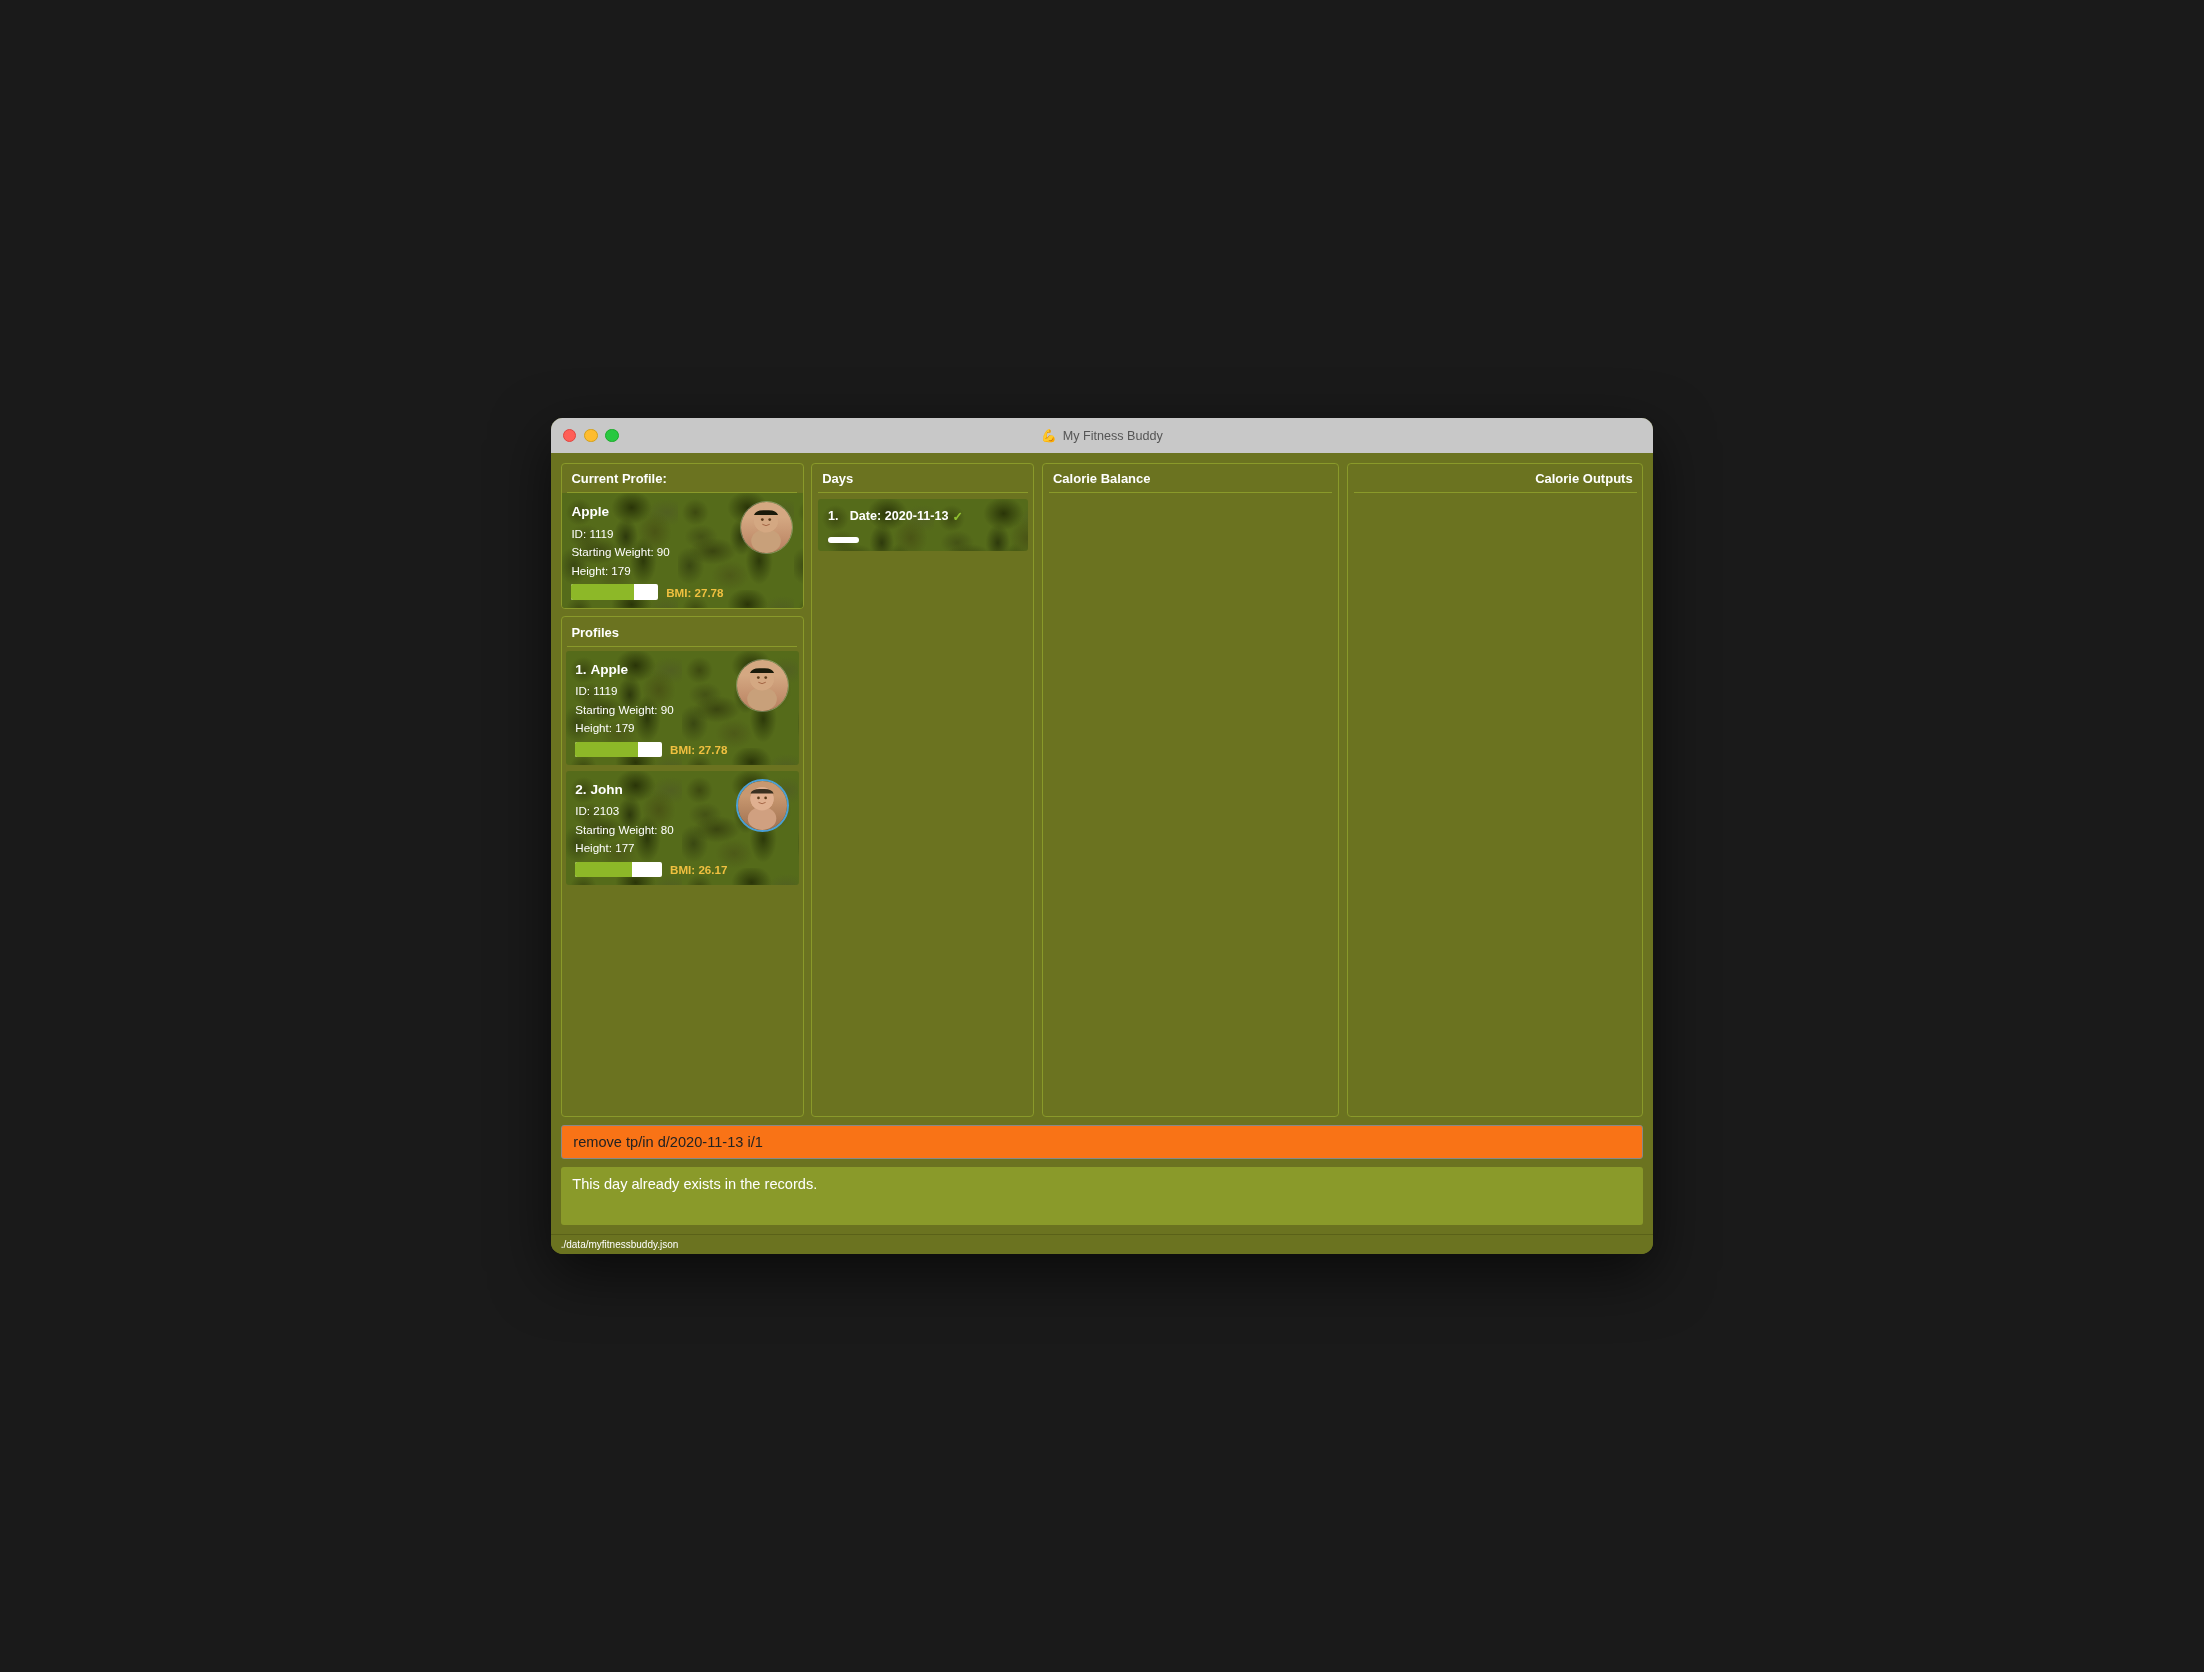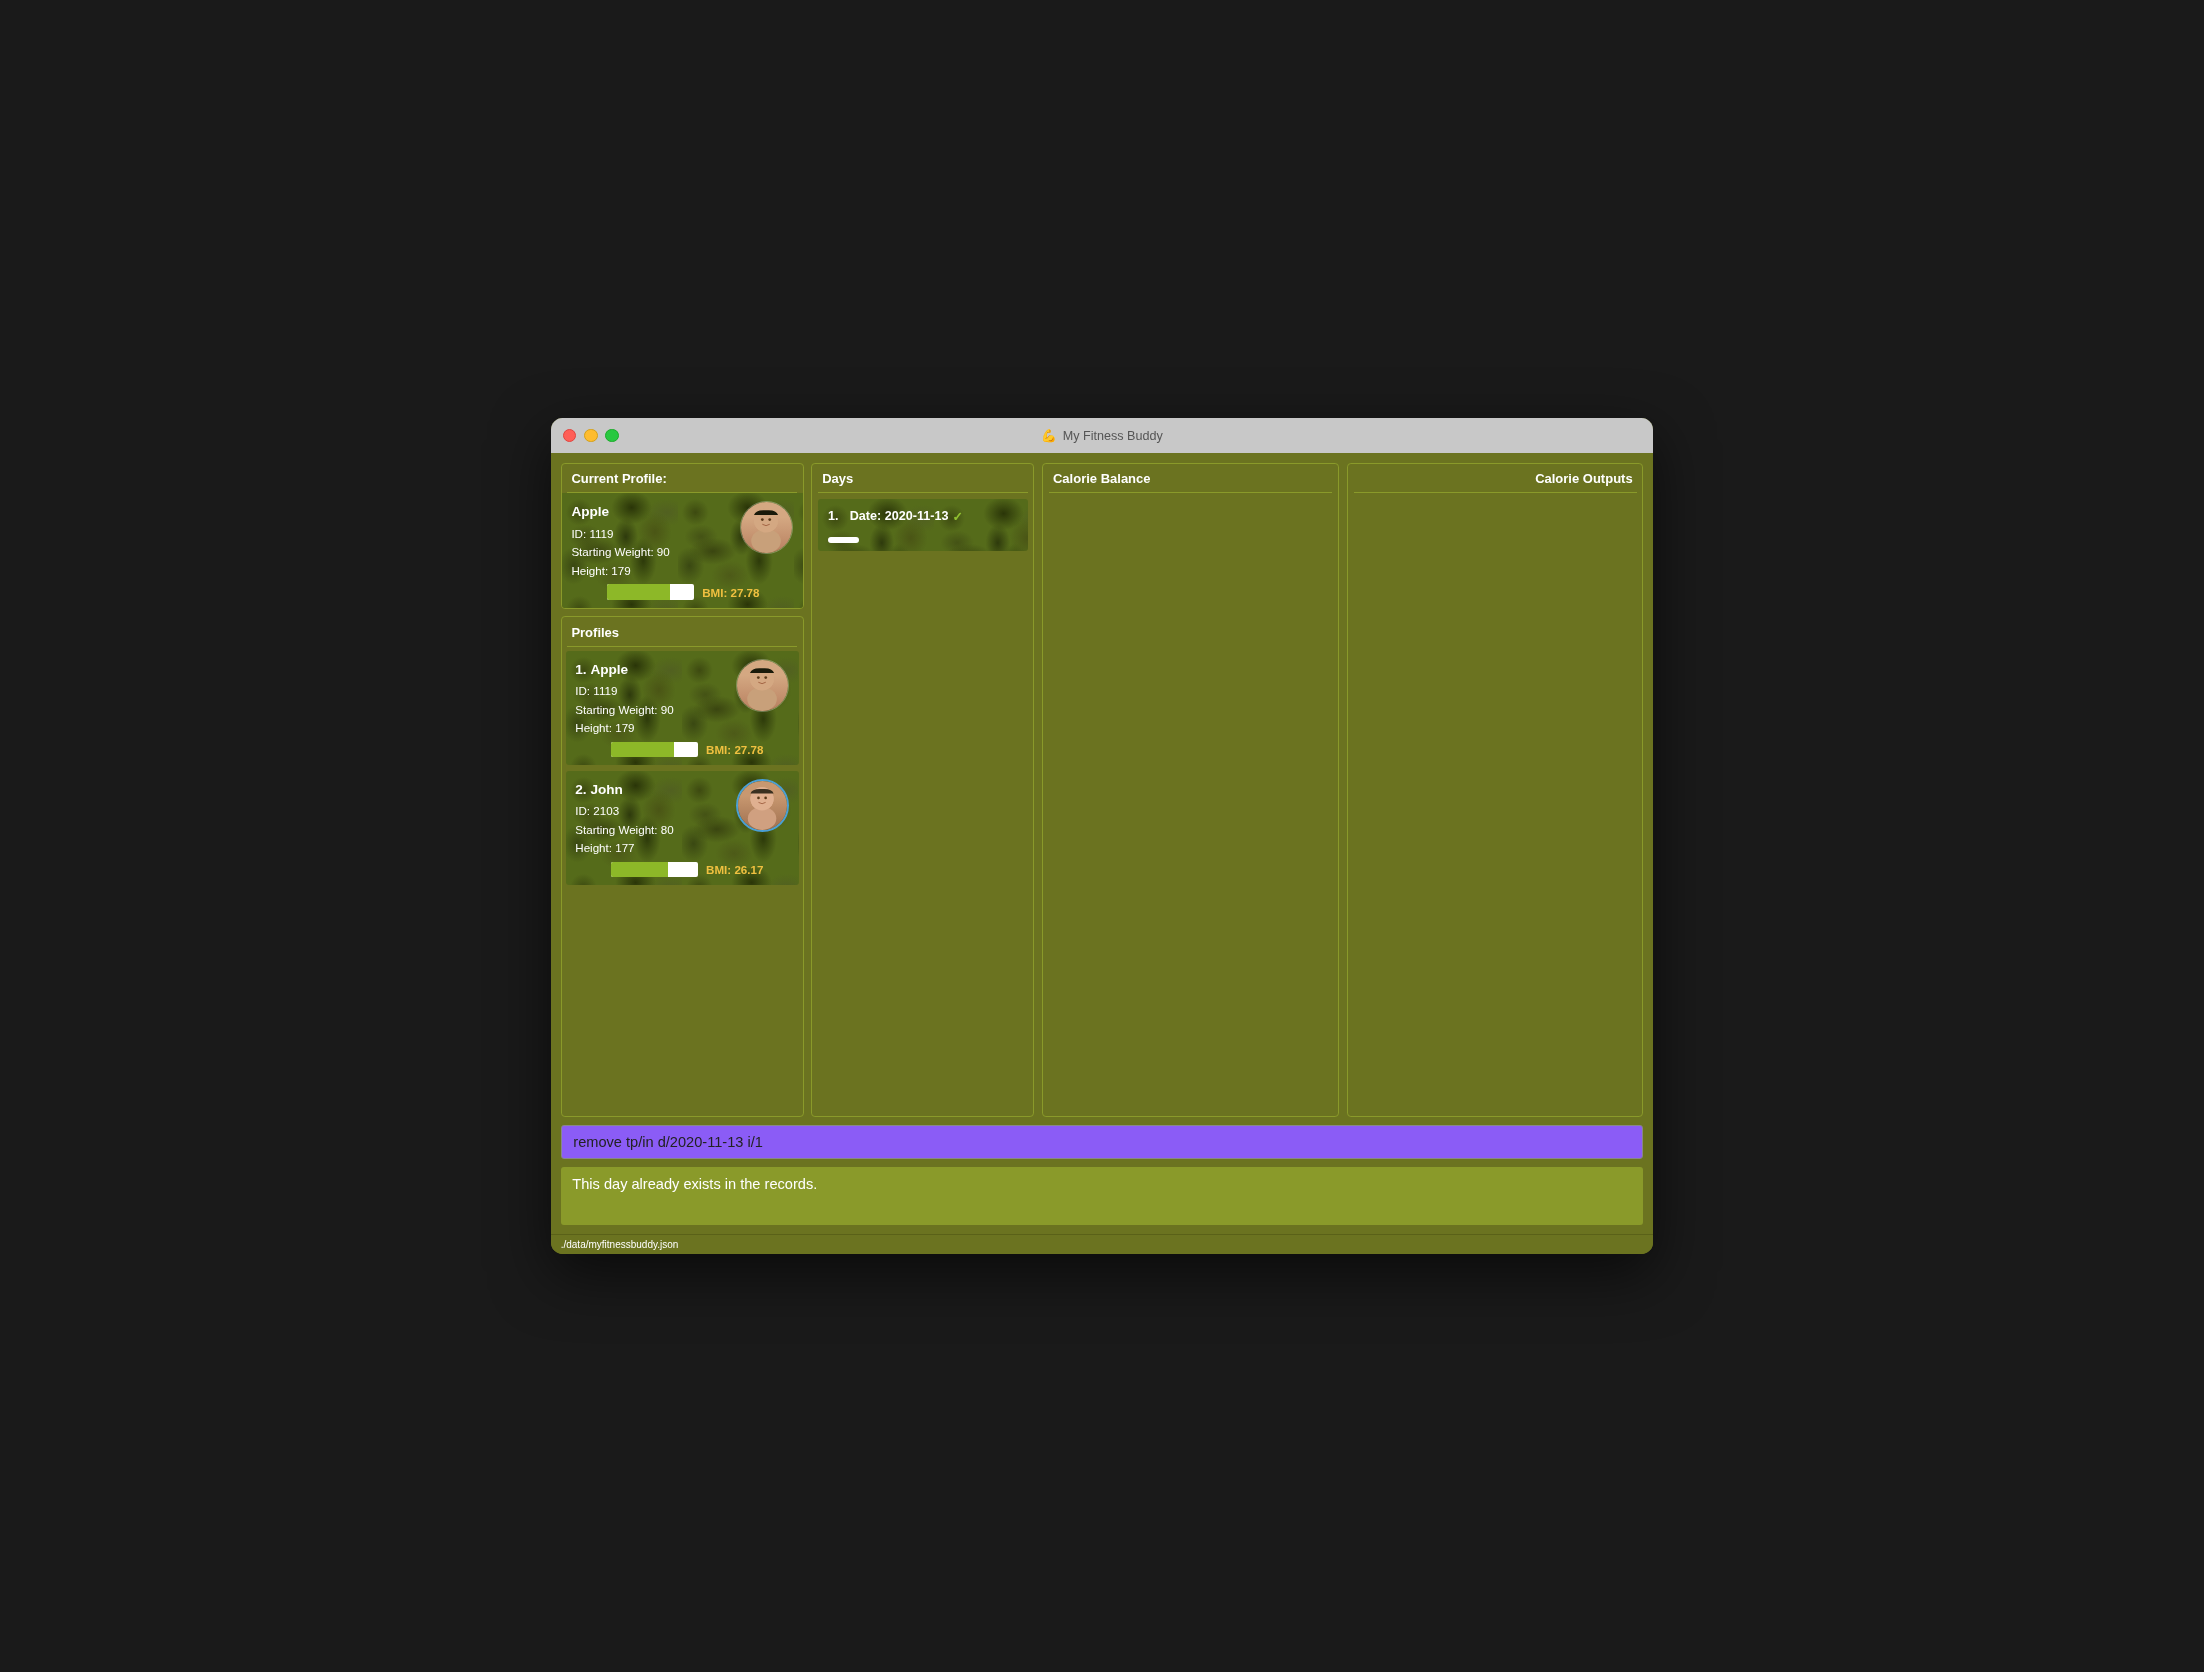--- a/index.html
+++ b/index.html
@@ -195,21 +195,20 @@
     
     .profile-avatar-blue {
       border: 2.9px solid #4a9fd4;
     }
 
     .bmi-row {
       display: flex;
       align-items: center;
       gap: 7.8px;
       margin-top: 3.9px;
-      margin-left: 36px;
     }
 
     .bmi-bar-container {
       width: 87px;
       height: 15.5px;
       background: white;
       border-radius: 1.9px;
       overflow: hidden;
     }
 
@@ -284,21 +283,21 @@
       background: white;
       border: none;
       border-radius: 2.9px;
       padding: 2.9px 15.5px;
       font-size: 10.7px;
       cursor: pointer;
     }
 
     
     .command-bar {
-      background: #8b5cf6;
+      background: #f97316;
       border: 1px solid #888;
       border-radius: 2.9px;
       padding: 7.8px 11.6px;
       font-size: 14.6px;
       color: #222;
       flex-shrink: 0;
     }
 
     
     .status-bar {

